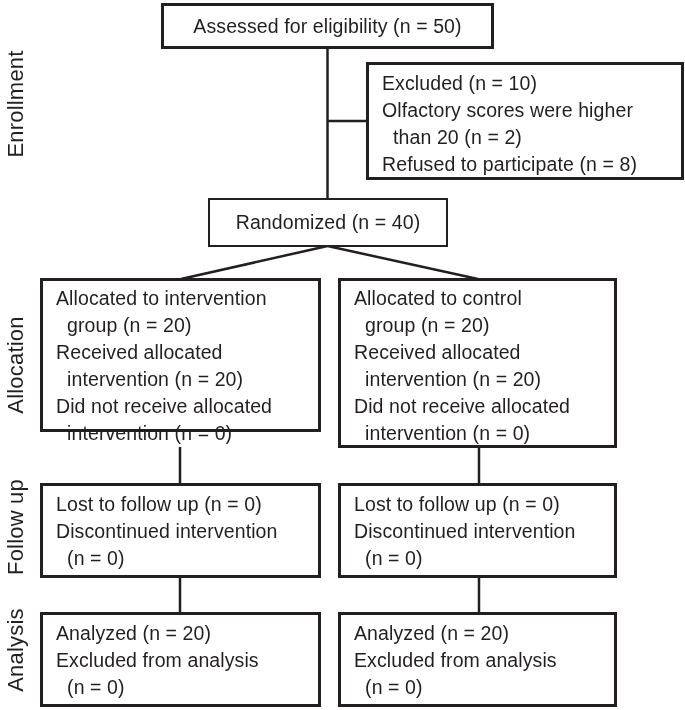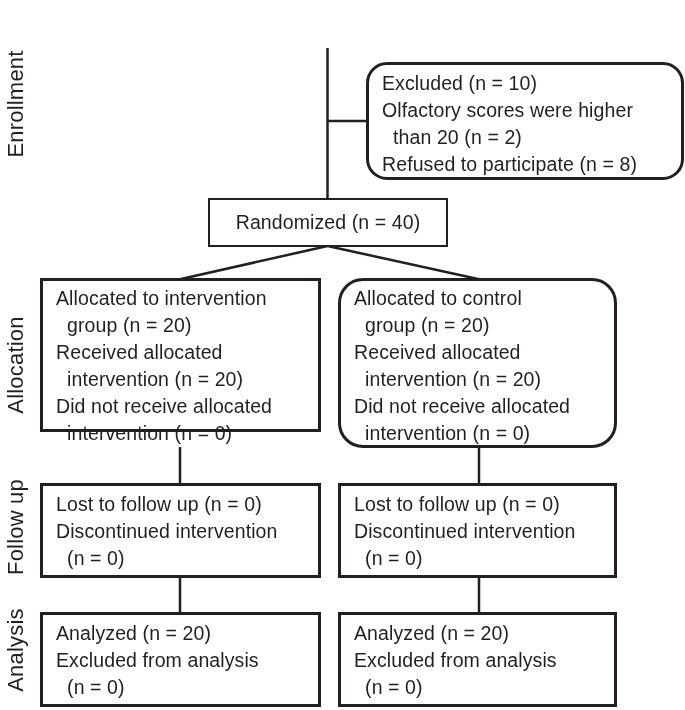--- a/index.html
+++ b/index.html
@@ -50,24 +50,24 @@
     position: absolute;
     transform: translate(-50%, -50%) rotate(-90deg);
     transform-origin: center center;
     font-size: 22px;
     letter-spacing: 0.2px;
     white-space: nowrap;
     color: var(--ink);
   }
   
   #box-assessed      { left:161px; top:3px;   width:333px; height:46px; }
-  #box-excluded      { left:366px; top:62px;  width:318px; height:118px;border-radius:21px; }
+  #box-excluded      { left:366px; top:62px;  width:318px; height:118px; }
   #box-randomized    { left:208px; top:198px; width:240px; height:49px; border-width:2.5px;text-align:center; }
   #box-alloc-int     { left:40px;  top:278px; width:281px; height:154px; padding-top:4px; }
-  #box-alloc-ctl     { left:338px; top:278px; width:279px; height:170px; padding-top:4px;border-radius:25px; }
+  #box-alloc-ctl     { left:338px; top:278px; width:279px; height:170px; padding-top:4px; }
   #box-follow-int    { left:40px;  top:483px; width:281px; height:95px; }
   #box-follow-ctl    { left:338px; top:483px; width:279px; height:95px; }
   #box-analysis-int  { left:40px;  top:612px; width:281px; height:95px; }
   #box-analysis-ctl  { left:338px; top:612px; width:279px; height:95px; }
   
   #stage-enrollment { left:16px; top:104px; }
   #stage-allocation { left:16px; top:365px; }
   #stage-followup   { left:16px; top:527px; }
   #stage-analysis   { left:16px; top:650px; }
 </style>
@@ -85,20 +85,21 @@
     <line x1="479" y1="447" x2="479" y2="484"></line>
     <line x1="180" y1="577" x2="180" y2="613"></line>
     <line x1="479" y1="577" x2="479" y2="613"></line>
   </svg>
 
   <div class="stage-label" id="stage-enrollment">Enrollment</div>
   <div class="stage-label" id="stage-allocation">Allocation</div>
   <div class="stage-label" id="stage-followup">Follow up</div>
   <div class="stage-label" id="stage-analysis">Analysis</div>
 
+  <div class="box center" id="box-assessed">Assessed for eligibility (n = 50)</div>
 
   <div class="box" id="box-excluded">Excluded (n = 10)
 Olfactory scores were higher
   than 20 (n = 2)
 Refused to participate (n = 8)</div>
 
   <div class="box center" id="box-randomized">Randomized (n = 40)</div>
 
   <div class="box" id="box-alloc-int">Allocated to intervention
   group (n = 20)

